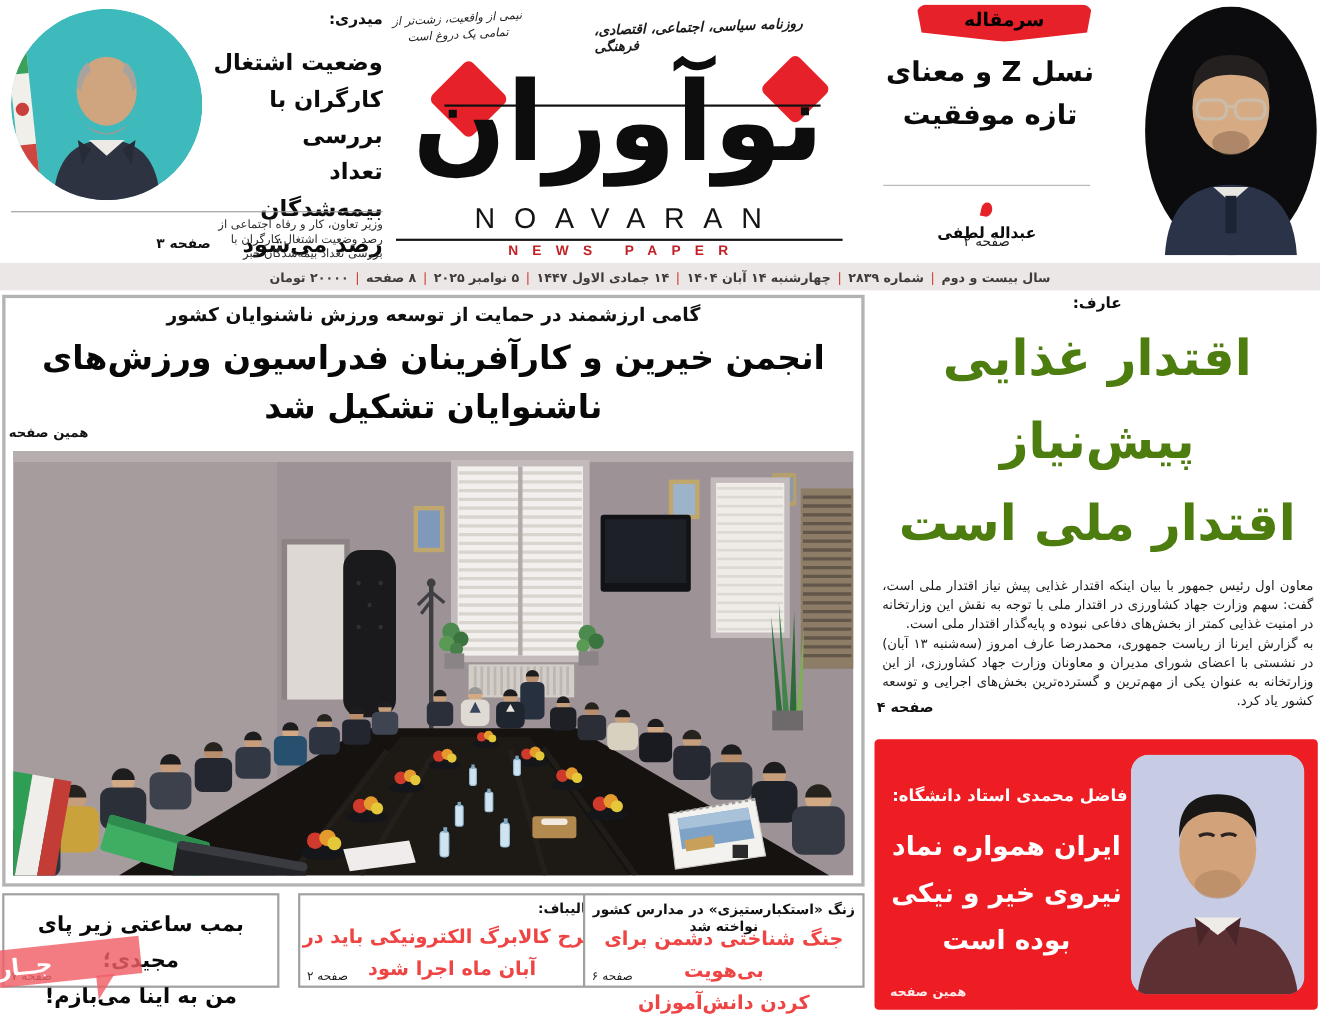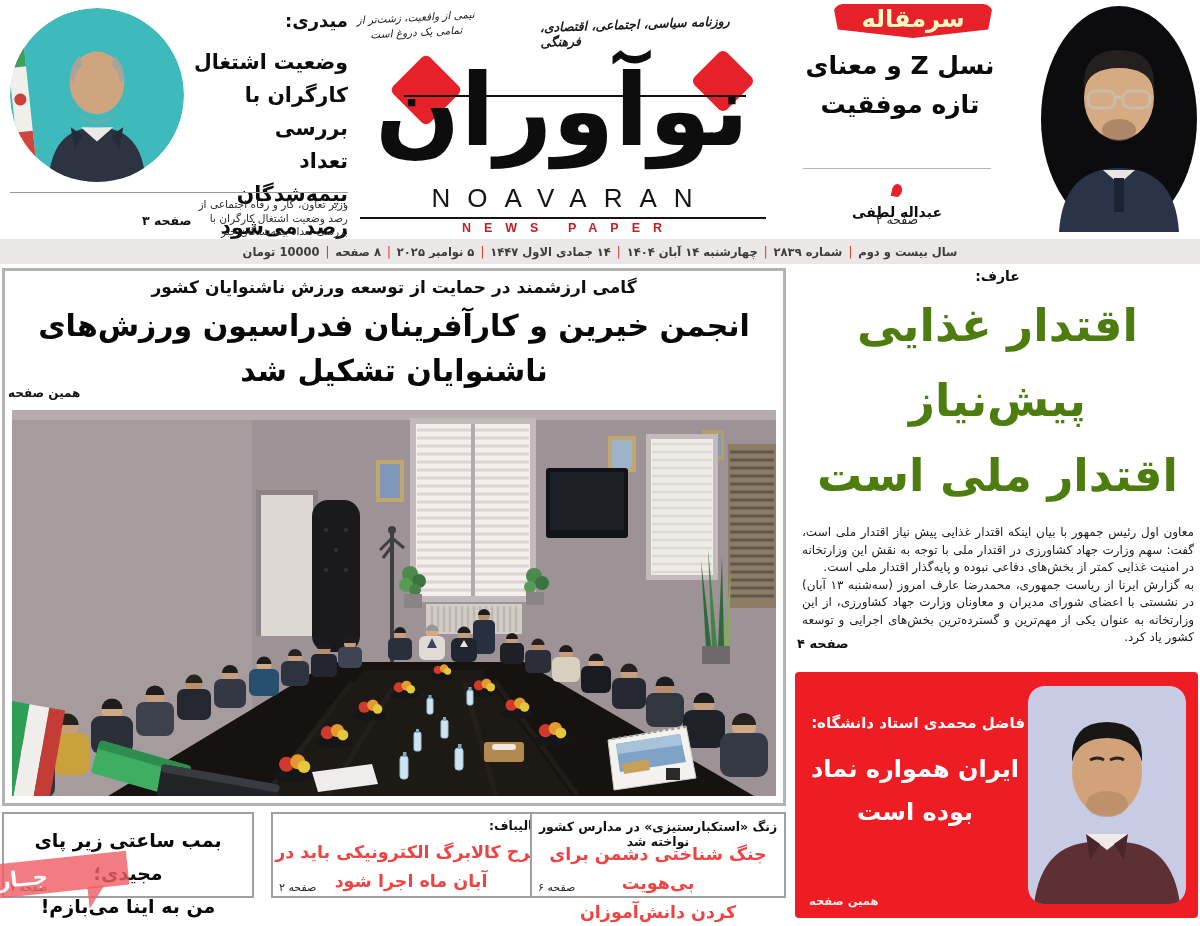--- a/index.html
+++ b/index.html
@@ -4,21 +4,21 @@
 <style>
   * { margin:0; padding:0; box-sizing:border-box; }
   body { background:#d8d8d8; font-family:"DejaVu Sans", sans-serif; }
   .page { position:relative; width:1200px; height:926px; background:#ffffff; overflow:hidden; margin:0 auto; }
   .abs { position:absolute; }
   .fa { direction:rtl; }
 
   
   .tl-photo { left:10px; top:8px; width:174px; height:174px; border-radius:50%; overflow:hidden; }
   .tl-text { left:186px; top:10px; width:162px; text-align:right; }
-  .tl-kicker { font-size:18px; font-weight:bold; color:#111; }
+  .tl-kicker { font-size:14px; font-weight:bold; color:#111; }
   .tl-head { margin-top:15px; font-size:20.5px; font-weight:bold; color:#0c0c0c; line-height:33px; }
   .tl-rule { left:10px; top:192px; width:338px; height:1px; background:#9a9a9a; }
   .tl-lede { left:196px; top:198px; width:152px; font-size:10.6px; line-height:13.5px; color:#2e2e2e; text-align:right; }
   .tl-page { left:142px; top:213px; font-size:12.5px; font-weight:bold; color:#111; }
 
   
   .mh-slogan { left:350px; top:10px; width:132px; font-size:10.5px; font-style:italic; color:#222; text-align:center; line-height:15px; transform:rotate(-3deg); }
   .mh-tagline { left:540px; top:16px; width:228px; font-size:12.5px; font-style:italic; font-weight:bold; color:#1a1a1a; text-align:left; transform:rotate(-2deg); }
   .mh-diamond { background:#e62129; transform:rotate(45deg); border-radius:6px; z-index:1; }
   .mh-d1 { left:400px; top:64px; width:52px; height:52px; }
@@ -26,21 +26,21 @@
   .mh-line { left:404px; top:95px; width:342px; height:2px; background:#101010; z-index:1; }
   .mh-logo { left:356px; top:36px; width:412px; height:148px; display:flex; align-items:center; justify-content:center;
              font-size:100px; font-weight:bold; color:#0d0d0d; z-index:2; }
   .mh-en { left:356px; top:183px; width:412px; text-align:center; font-family:"Liberation Sans", sans-serif;
            font-size:26px; letter-spacing:17px; text-indent:17px; color:#141414; }
   .mh-enrule { left:360px; top:217px; width:406px; height:2px; background:#141414; }
   .mh-type { left:356px; top:221px; width:412px; text-align:center; font-family:"Liberation Sans", sans-serif;
              font-size:12.5px; letter-spacing:13px; text-indent:13px; color:#c32026; font-weight:bold; }
 
   
-  .ed-tag { left:833px; top:4px; width:160px; height:34px; background:#e62129; color:#fef9c3; font-size:24px; font-weight:bold;
+  .ed-tag { left:833px; top:4px; width:160px; height:34px; background:#e62129; color:#000000; font-size:17px; font-weight:bold;
             text-align:center; line-height:31px; border-radius:10px 10px 12px 12px;
             clip-path:polygon(0 0,100% 0,97% 75%,50% 100%,3% 75%); }
   .ed-title { left:793px; top:46px; width:214px; text-align:center; font-size:25px; font-weight:bold; color:#0b0b0b; line-height:39px; }
   .ed-rule { left:803px; top:168px; width:188px; height:1px; background:#b2b2b2; }
   .ed-author { left:795px; top:184px; width:204px; display:flex; flex-direction:column; justify-content:center; align-items:center; gap:7px;
                font-size:14px; font-weight:bold; color:#0d0d0d; direction:rtl; }
   .ed-bullet { width:10px; height:13px; background:#e62129; border-radius:60% 60% 60% 0; transform:rotate(12deg); }
   .ed-page { left:795px; top:212px; width:204px; text-align:center; font-size:12.5px; color:#222; }
   .ed-photo { left:1040px; top:6px; width:158px; height:226px; }
 
@@ -167,21 +167,21 @@
     </svg>
   </div>
 
   <div class="abs dateline">
     <span class="dl-item">سال بیست و دوم</span>
     <span class="dl-item">شماره ۲۸۳۹</span>
     <span class="dl-item">چهارشنبه ۱۴ آبان ۱۴۰۴</span>
     <span class="dl-item">۱۴ جمادی الاول ۱۴۴۷</span>
     <span class="dl-item">۵ نوامبر ۲۰۲۵</span>
     <span class="dl-item">۸ صفحه</span>
-    <span class="dl-item">10000 تومان</span>
+    <span class="dl-item">۲۰۰۰۰ تومان</span>
   </div>
 
   <div class="abs lead-box"></div>
   <div class="abs lead-kicker fa">گامی ارزشمند در حمایت از توسعه ورزش ناشنوایان کشور</div>
   <div class="abs lead-head fa">
     <div>انجمن خیرین و کارآفرینان فدراسیون ورزش‌های</div>
     <div>ناشنوایان تشکیل شد</div>
   </div>
   <div class="abs lead-page fa">همین صفحه</div>
 
@@ -484,20 +484,21 @@
         <path d="M58 148 l14 10 -10 16 z M100 148 l-14 10 10 16 z" fill="#4a262a"></path>
         <ellipse cx="79" cy="86" rx="35" ry="44" fill="#d2a27a"></ellipse>
         <path d="M44 76 q-2 -40 35 -40 q37 0 35 40 q-6 -24 -35 -24 q-29 0 -35 24 z" fill="#191716"></path>
         <ellipse cx="79" cy="118" rx="21" ry="13" fill="#b08561" opacity="0.6"></ellipse>
         <path d="M62 74 q8 -4 14 0 M82 74 q8 -4 14 0" stroke="#2a2320" stroke-width="3" fill="none"></path>
       </svg>
     </div>
     <div class="abs rb-kicker fa">فاضل محمدی استاد دانشگاه:</div>
     <div class="abs rb-head fa">
       <div>ایران همواره نماد</div>
+      <div>نیروی خیر و نیکی</div>
       <div>بوده است</div>
     </div>
     <div class="abs rb-page fa">همین صفحه</div>
   </div>
 
   <div class="abs bbox bb1">
     <div class="abs bb-head1 fa">
       <div>بمب ساعتی زیر پای مجیدی؛</div>
       <div>من به اینا می‌بازم!</div>
     </div>

